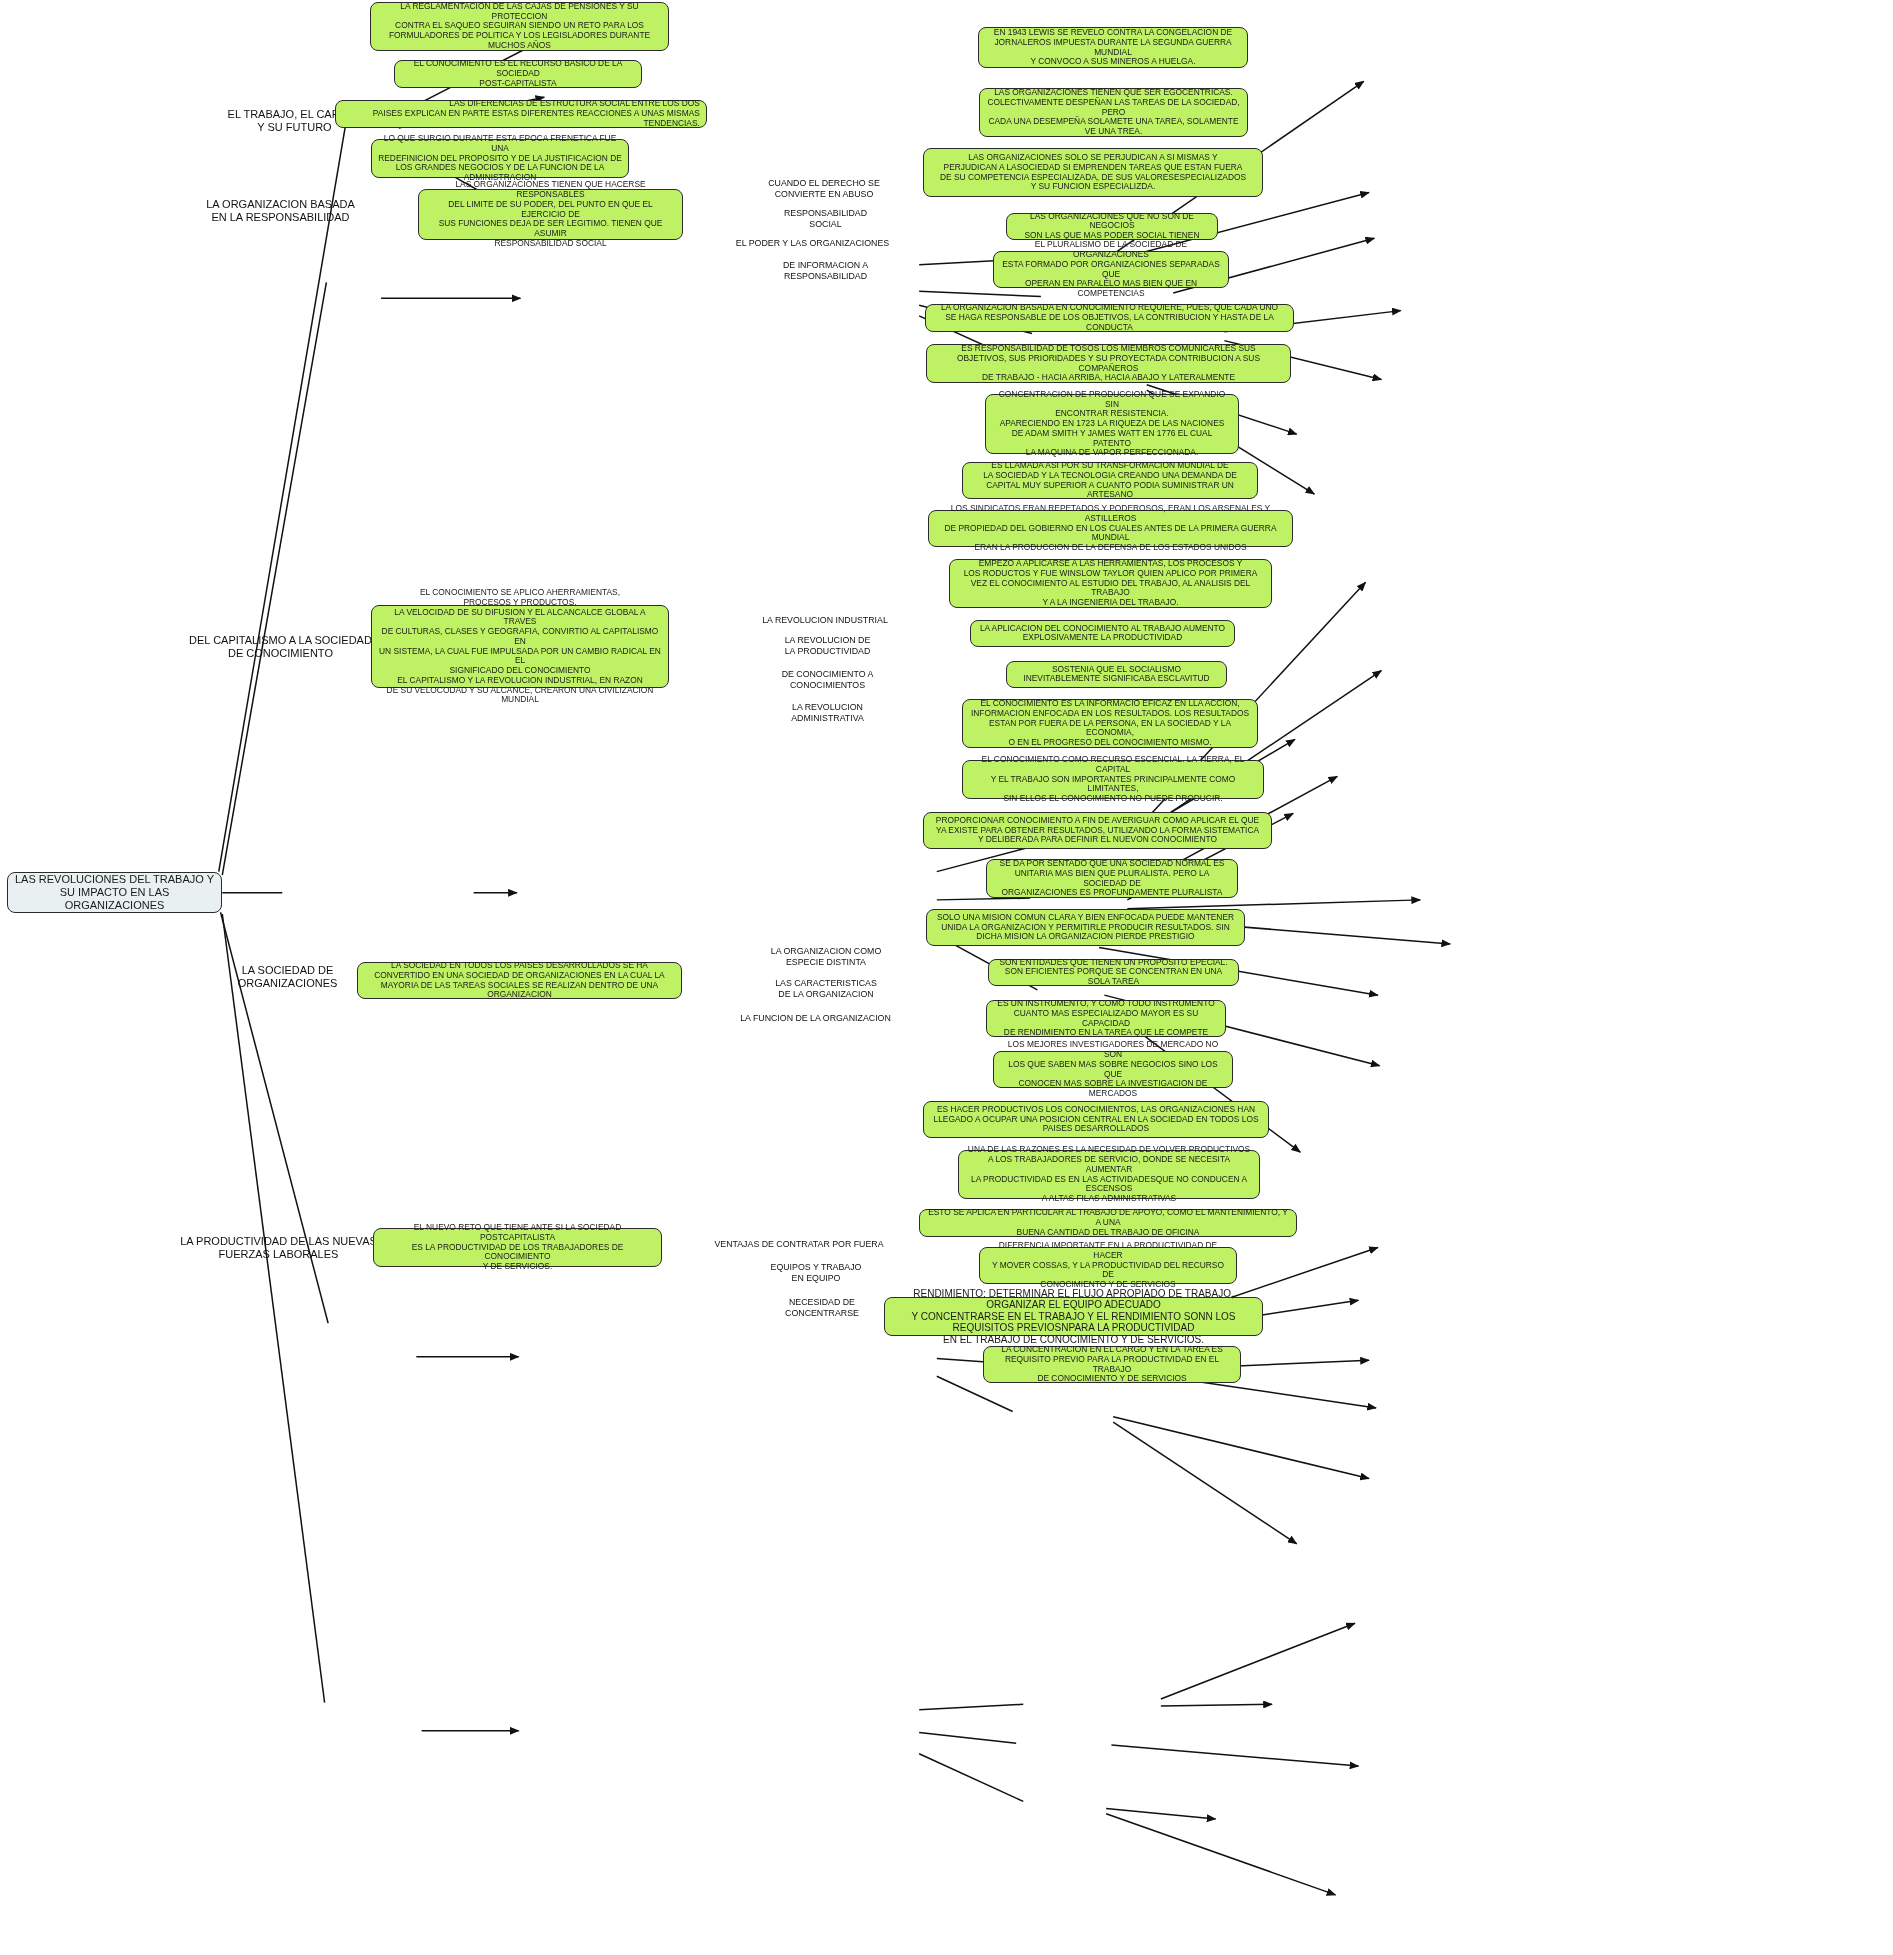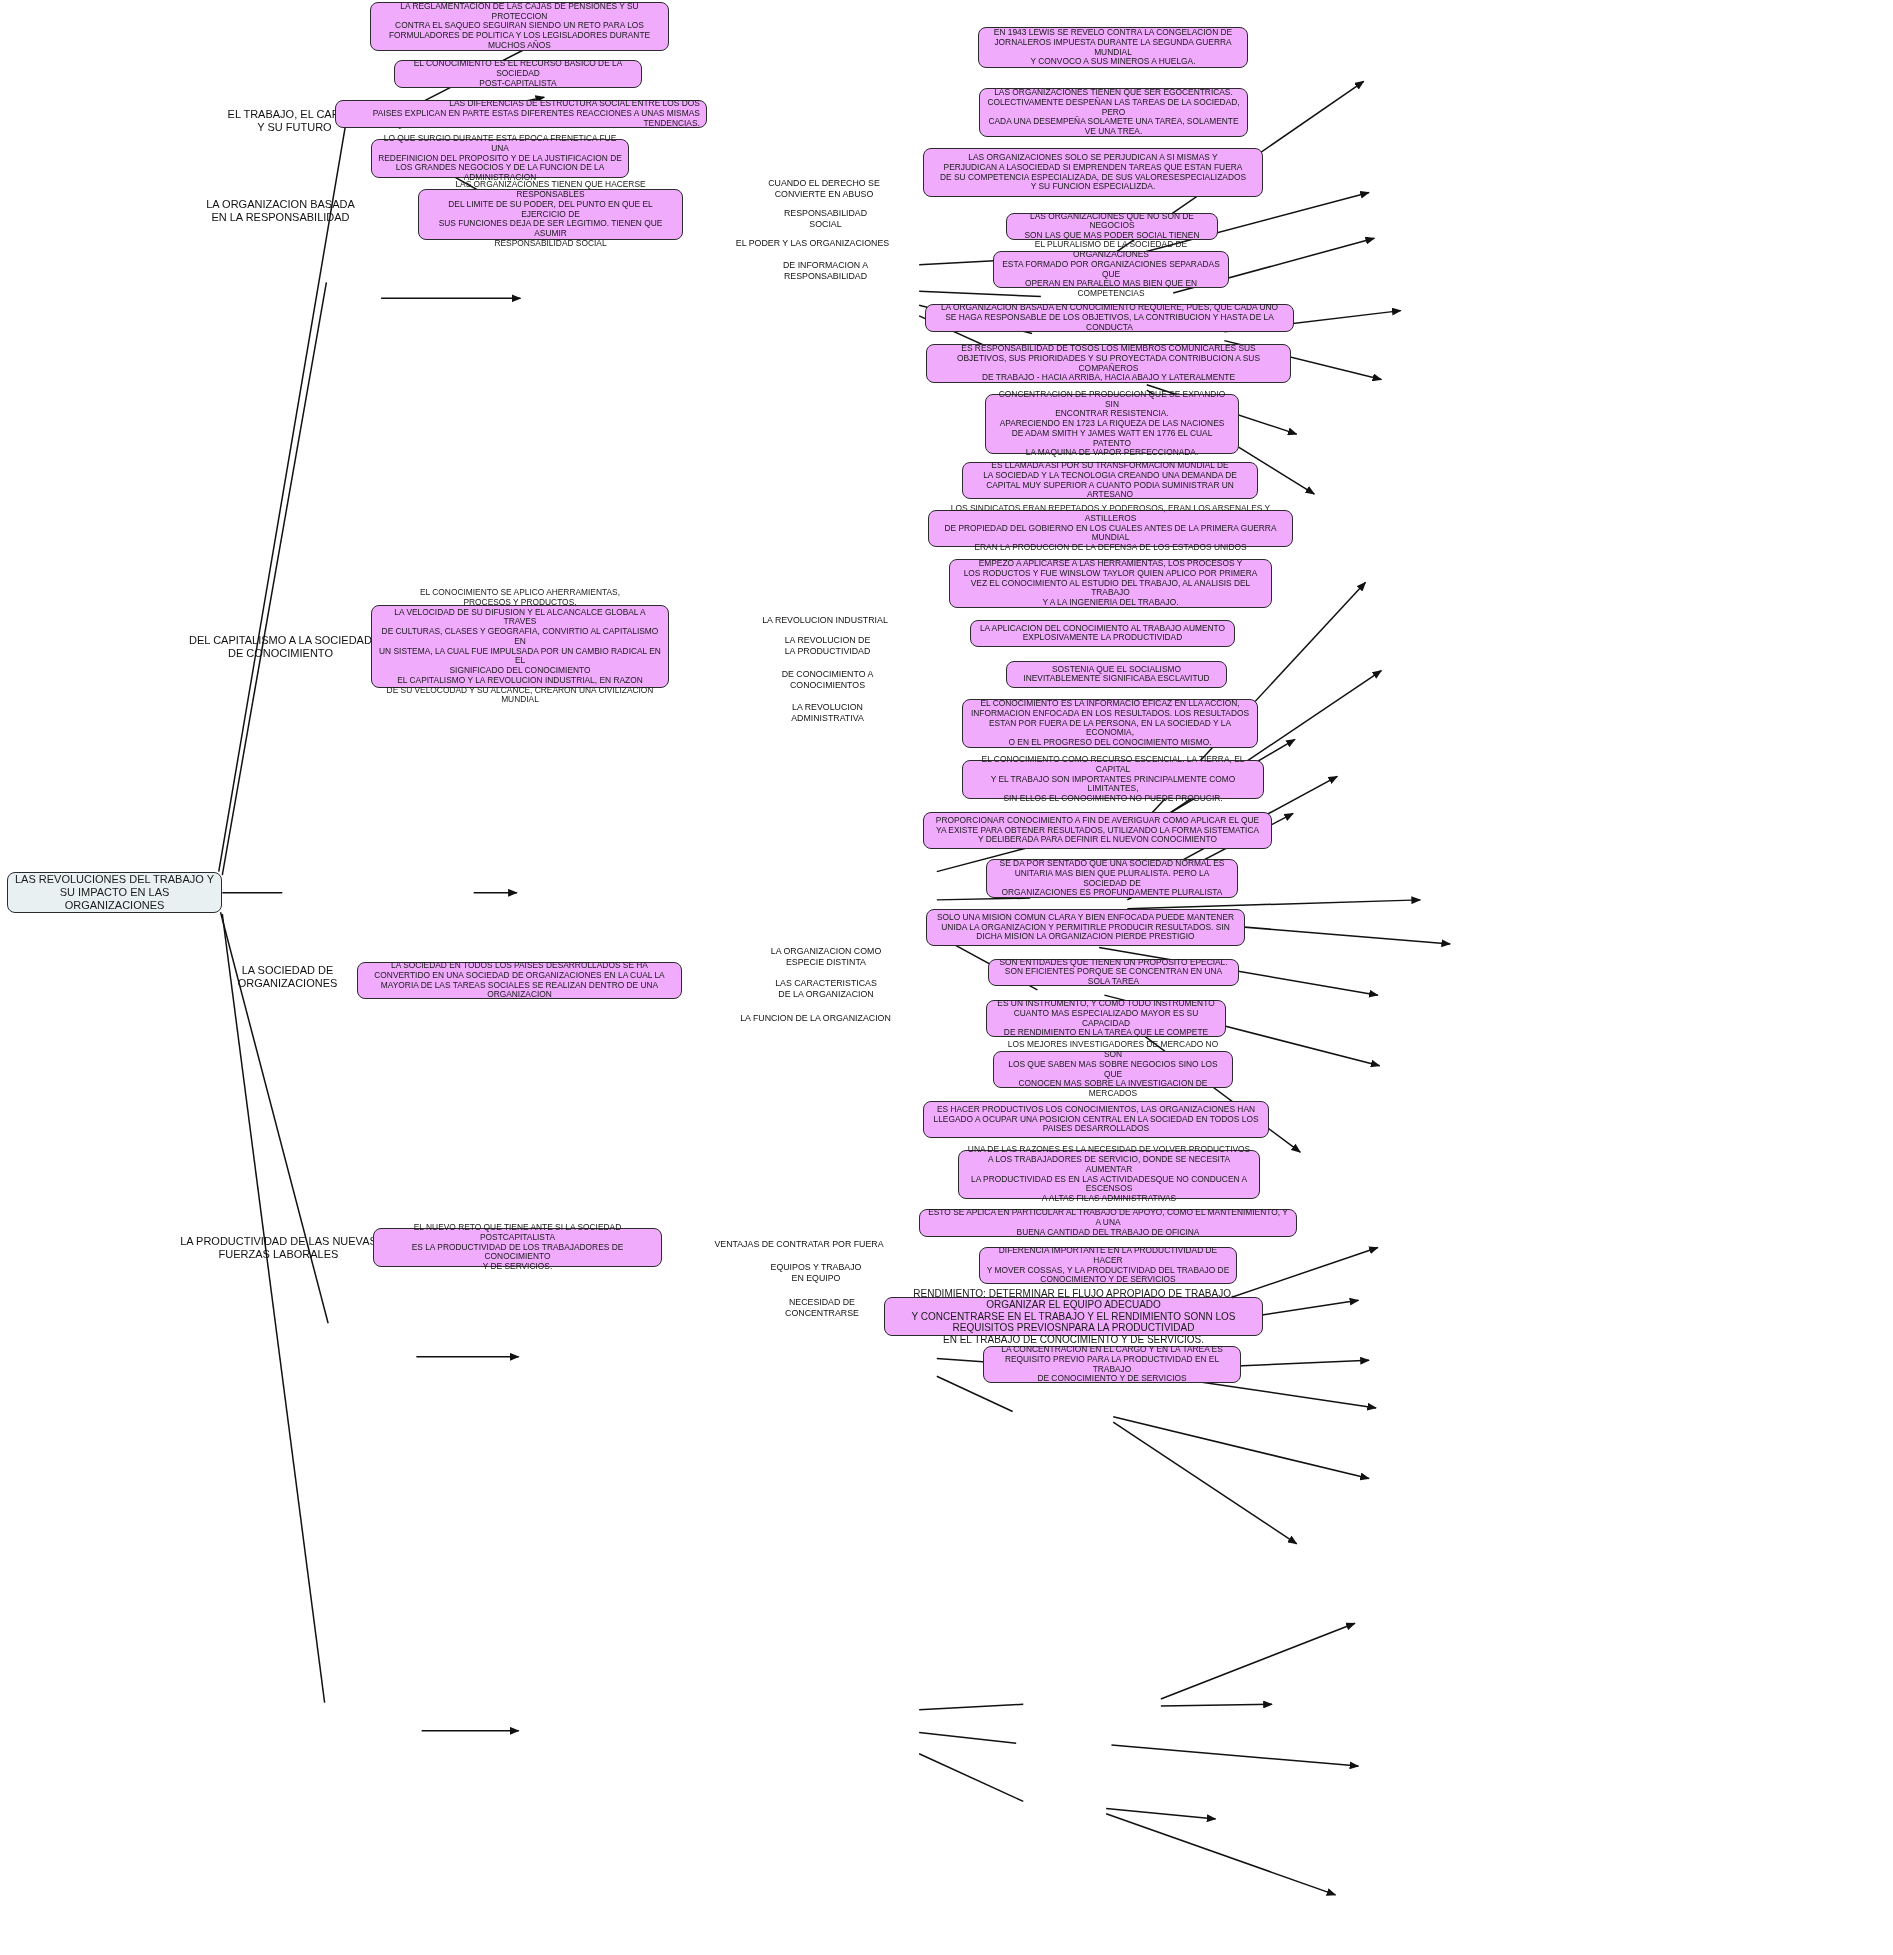--- a/index.html
+++ b/index.html
@@ -2,21 +2,21 @@
 <html style="font-size:14px"><head>
 <meta charset="utf-8">
 <style>
   html,body{margin:0;padding:0;background:#ffffff;}
   body{font-family:"Liberation Sans","DejaVu Sans",sans-serif;}
   #canvas{position:relative;width:1893px;height:1955px;background:#ffffff;overflow:hidden;}
   #edges{position:absolute;left:0;top:0;width:1893px;height:1955px;pointer-events:none;}
   .node{
     position:absolute;
     box-sizing:border-box;
-    background:#f0abfc;
+    background:#bef264;
     border:1.3px solid #2b2b2b;
     border-radius:8px;
     color:#1a1a1a;
     text-align:center;
     display:flex;
     align-items:center;
     justify-content:center;
     padding:3.5px 6.2px;
     line-height:1.16;
     white-space:pre-line;
@@ -261,21 +261,21 @@
   <div class="label" style="left:738px;top:1295px;width:168px;height:25px;font-size:8.8px;">NECESIDAD DE
 CONCENTRARSE</div>
 
   <div class="node" style="left:958px;top:1150px;width:302px;height:49px;font-size:8.4px;">UNA DE LAS RAZONES ES LA NECESIDAD DE VOLVER PRODUCTIVOS
 A LOS TRABAJADORES DE SERVICIO, DONDE SE NECESITA AUMENTAR
 LA PRODUCTIVIDAD ES EN LAS ACTIVIDADESQUE NO CONDUCEN A ESCENSOS
 A ALTAS FILAS ADMINISTRATIVAS</div>
   <div class="node" style="left:919px;top:1209px;width:378px;height:28px;font-size:8.4px;">ESTO SE APLICA EN PARTICULAR AL TRABAJO DE APOYO, COMO EL MANTENIMIENTO, Y A UNA
 BUENA CANTIDAD DEL TRABAJO DE OFICINA</div>
   <div class="node" style="left:979px;top:1247px;width:258px;height:37px;font-size:8.4px;">DIFERENCIA IMPORTANTE EN LA PRODUCTIVIDAD DE HACER
-Y MOVER COSSAS, Y LA PRODUCTIVIDAD DEL TRABAJO DE
+Y MOVER COSSAS, Y LA PRODUCTIVIDAD DEL RECURSO DE
 CONOCIMIENTO Y DE SERVICIOS</div>
   <div class="node" style="left:884px;top:1297px;width:379px;height:39px;font-size:10px;">RENDIMIENTO: DETERMINAR EL FLUJO APROPIADO DE TRABAJO, ORGANIZAR EL EQUIPO ADECUADO
 Y CONCENTRARSE EN EL TRABAJO Y EL RENDIMIENTO SONN LOS REQUISITOS PREVIOSNPARA LA PRODUCTIVIDAD
 EN EL TRABAJO DE CONOCIMIENTO Y DE SERVICIOS.</div>
   <div class="node" style="left:983px;top:1346px;width:258px;height:37px;font-size:8.4px;">LA CONCENTRACION EN EL CARGO Y EN LA TAREA ES
 REQUISITO PREVIO PARA LA PRODUCTIVIDAD EN EL TRABAJO
 DE CONOCIMIENTO Y DE SERVICIOS</div>
 
 </div>
 

